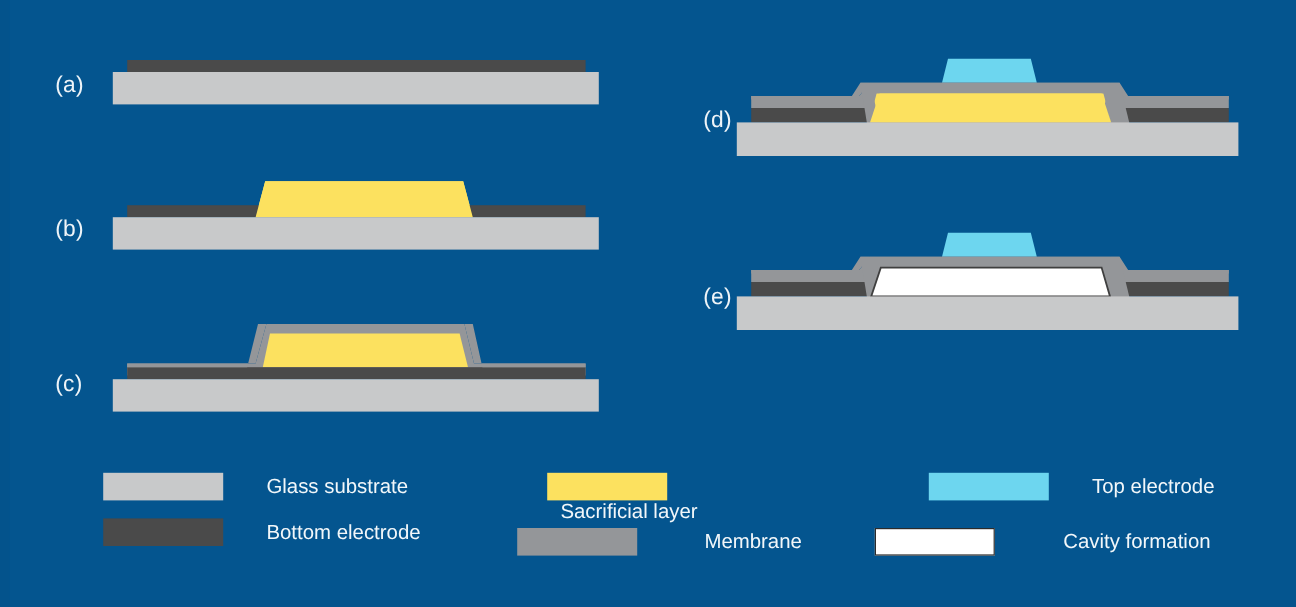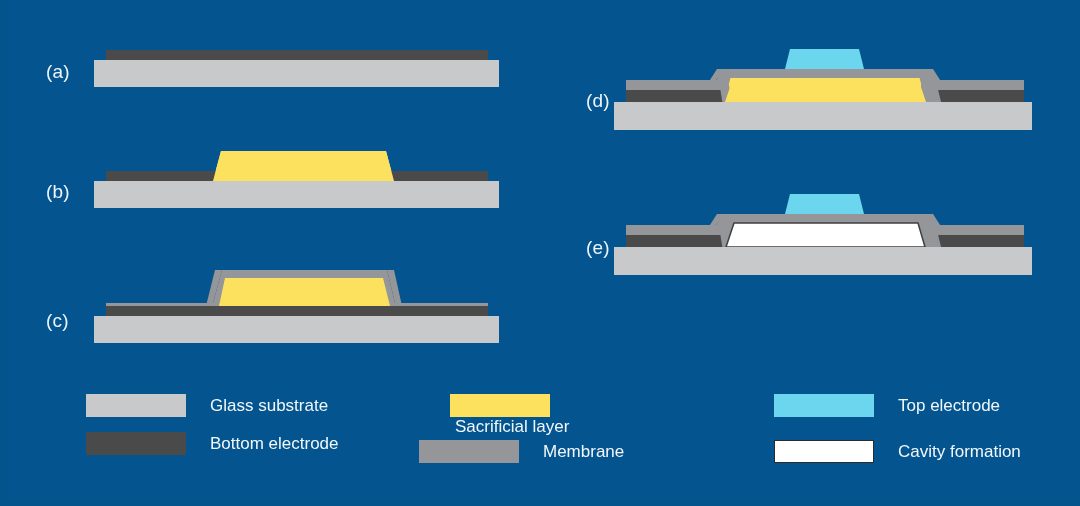--- a/index.html
+++ b/index.html
@@ -46,21 +46,21 @@
   }
   .legend-swatch {
     width: 100px;
     height: 23px;
     box-sizing: border-box;
     flex: none;
   }
   .legend-label {
     color: #f2f7fa;
     font-size: 17px;
-    margin-left: 24px;
+    margin-left: 36px;
     white-space: nowrap;
     font-family: "Liberation Sans", sans-serif;
   }
   svg { display: block; }
 </style>
 </head>
 <body>
 
 <div id="figure">
   <div id="figure-inner">
@@ -160,30 +160,30 @@
       </div>
       <div class="legend-item" style="left:78px;top:52px;">
         <span class="legend-swatch" style="background:#4a4a4a;"></span>
         <span class="legend-label">Bottom electrode</span>
       </div>
 
       <div class="legend-item" style="left:423px;top:14px;flex-direction:column;">
         <span class="legend-swatch" style="background:#fce15f;"></span>
         <span class="legend-label">Sacrificial layer</span>
       </div>
-      <div class="legend-item" style="left:411px;top:60px;">
+      <div class="legend-item" style="left:423px;top:60px;gap:20px;">
         <span class="legend-swatch" style="background:#949699;"></span>
         <span class="legend-label">Membrane</span>
       </div>
 
       <div class="legend-item" style="left:766px;top:14px;">
         <span class="legend-swatch" style="background:#6dd6ef;"></span>
         <span class="legend-label">Top electrode</span>
       </div>
-      <div class="legend-item" style="left:766px;top:60px;">
+      <div class="legend-item" style="left:721px;top:60px;gap:21px;">
         <span class="legend-swatch" style="background:#ffffff;border:1px solid #2b2b2b;"></span>
         <span class="legend-label">Cavity formation</span>
       </div>
 
     </div>
 
   </div>
 </div>
 
 </body></html>

